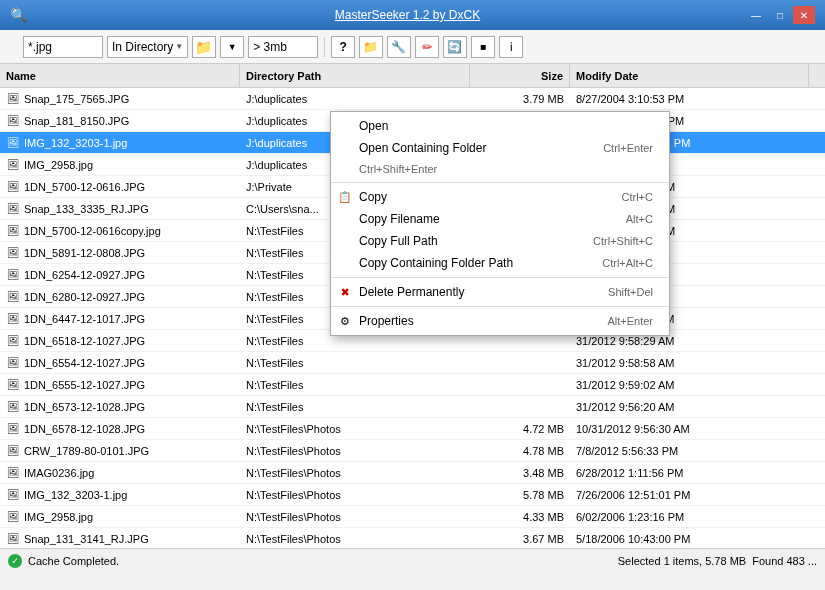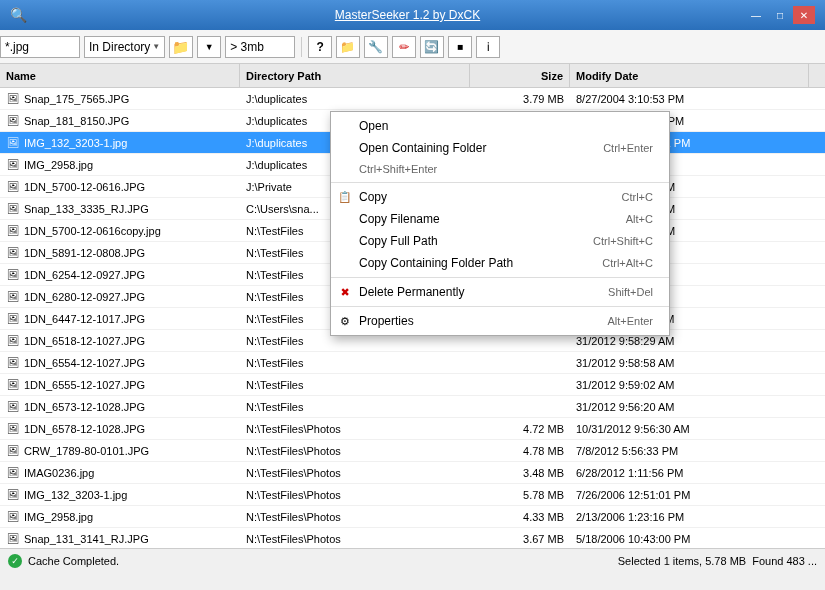--- a/index.html
+++ b/index.html
@@ -43,21 +43,21 @@
       color: white;
       background: transparent;
     }
     .title-btn.close {
       background: #d9534f;
     }
 
     .toolbar {
       background: #f5f5f5;
       border-bottom: 1px solid #ccc;
-      padding: 4px 0;
+      padding: 4px 23px;
       display: flex;
       align-items: center;
       gap: 4px;
       height: 34px;
     }
     .toolbar-input {
       height: 22px;
       border: 1px solid #aaa;
       padding: 0 4px;
       font-size: 12px;
@@ -443,21 +443,21 @@
       <div class="file-cell size-cell">5.78 MB</div>
       <div class="file-cell date-cell">7/26/2006 12:51:01 PM</div>
     </div>
     <div class="file-row">
       <div class="file-cell name-cell">
         <span class="file-icon" style="width:14px;height:14px;display:inline-flex;align-items:center;justify-content:center;font-size:10px;background:none;">🖼</span>
         <span>IMG_2958.jpg</span>
       </div>
       <div class="file-cell dir-cell">N:\TestFiles\Photos</div>
       <div class="file-cell size-cell">4.33 MB</div>
-      <div class="file-cell date-cell">2/13/2006 1:23:16 PM</div>
+      <div class="file-cell date-cell">6/02/2006 1:23:16 PM</div>
     </div>
     <div class="file-row">
       <div class="file-cell name-cell">
         <span class="file-icon" style="width:14px;height:14px;display:inline-flex;align-items:center;justify-content:center;font-size:10px;background:none;">🖼</span>
         <span>Snap_131_3141_RJ.JPG</span>
       </div>
       <div class="file-cell dir-cell">N:\TestFiles\Photos</div>
       <div class="file-cell size-cell">3.67 MB</div>
       <div class="file-cell date-cell">5/18/2006 10:43:00 PM</div>
     </div>

